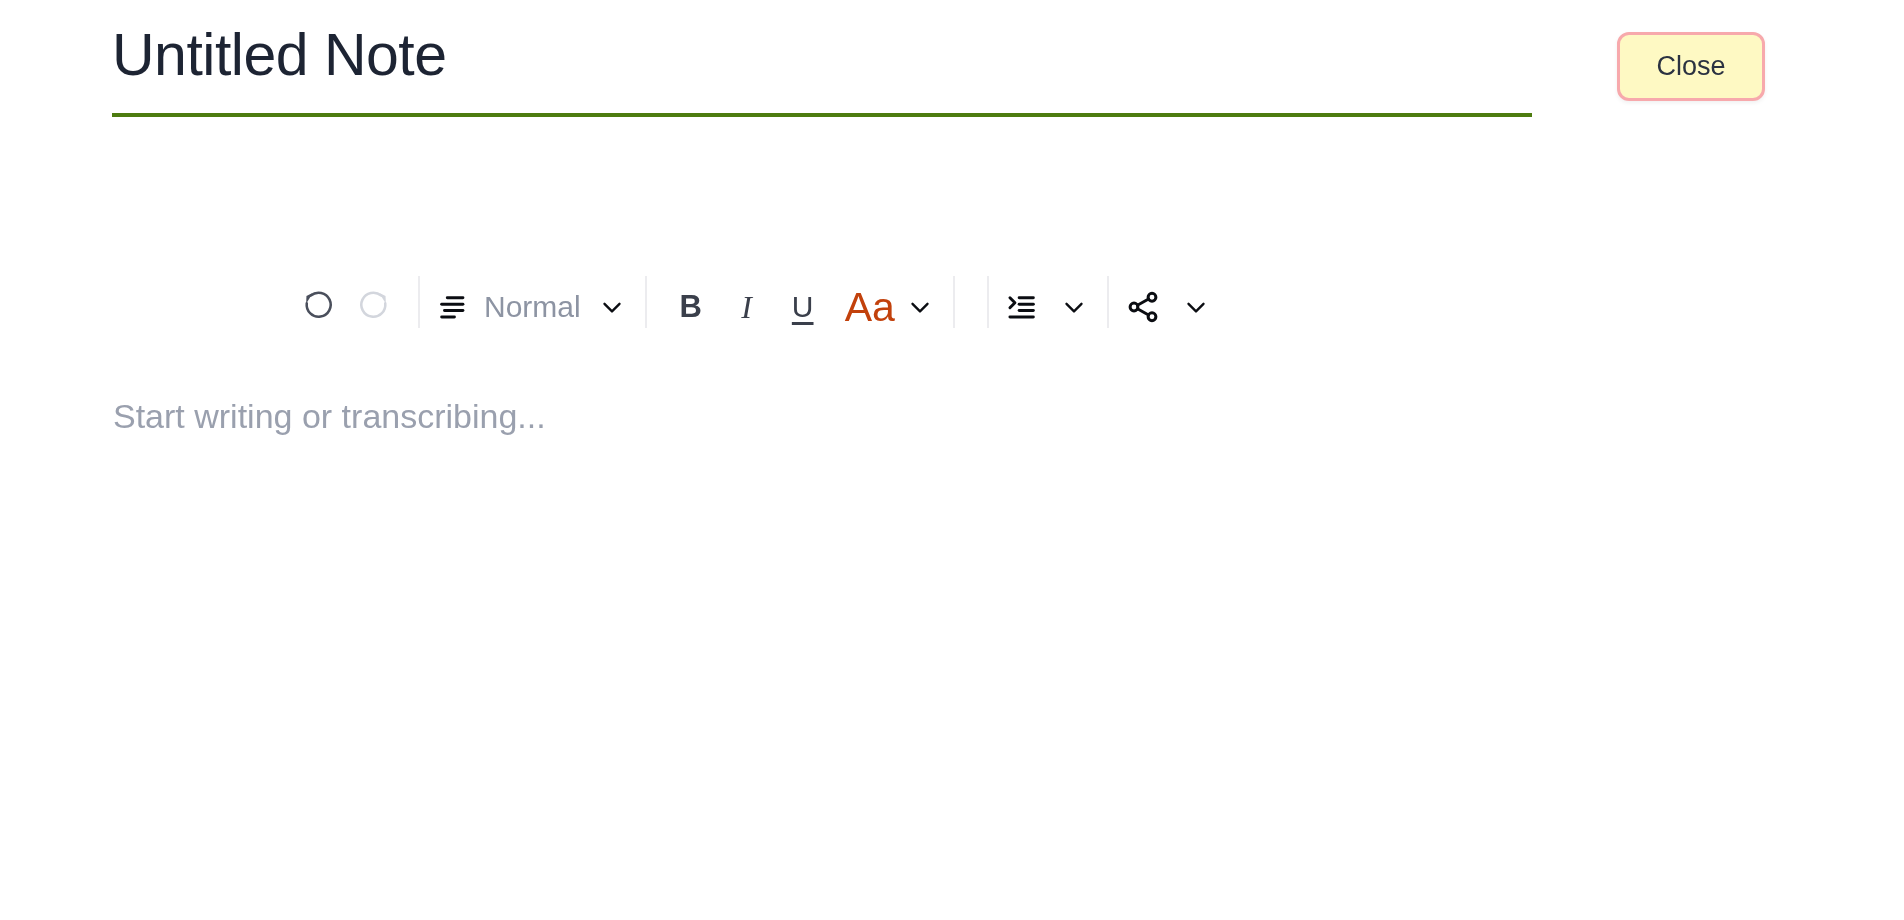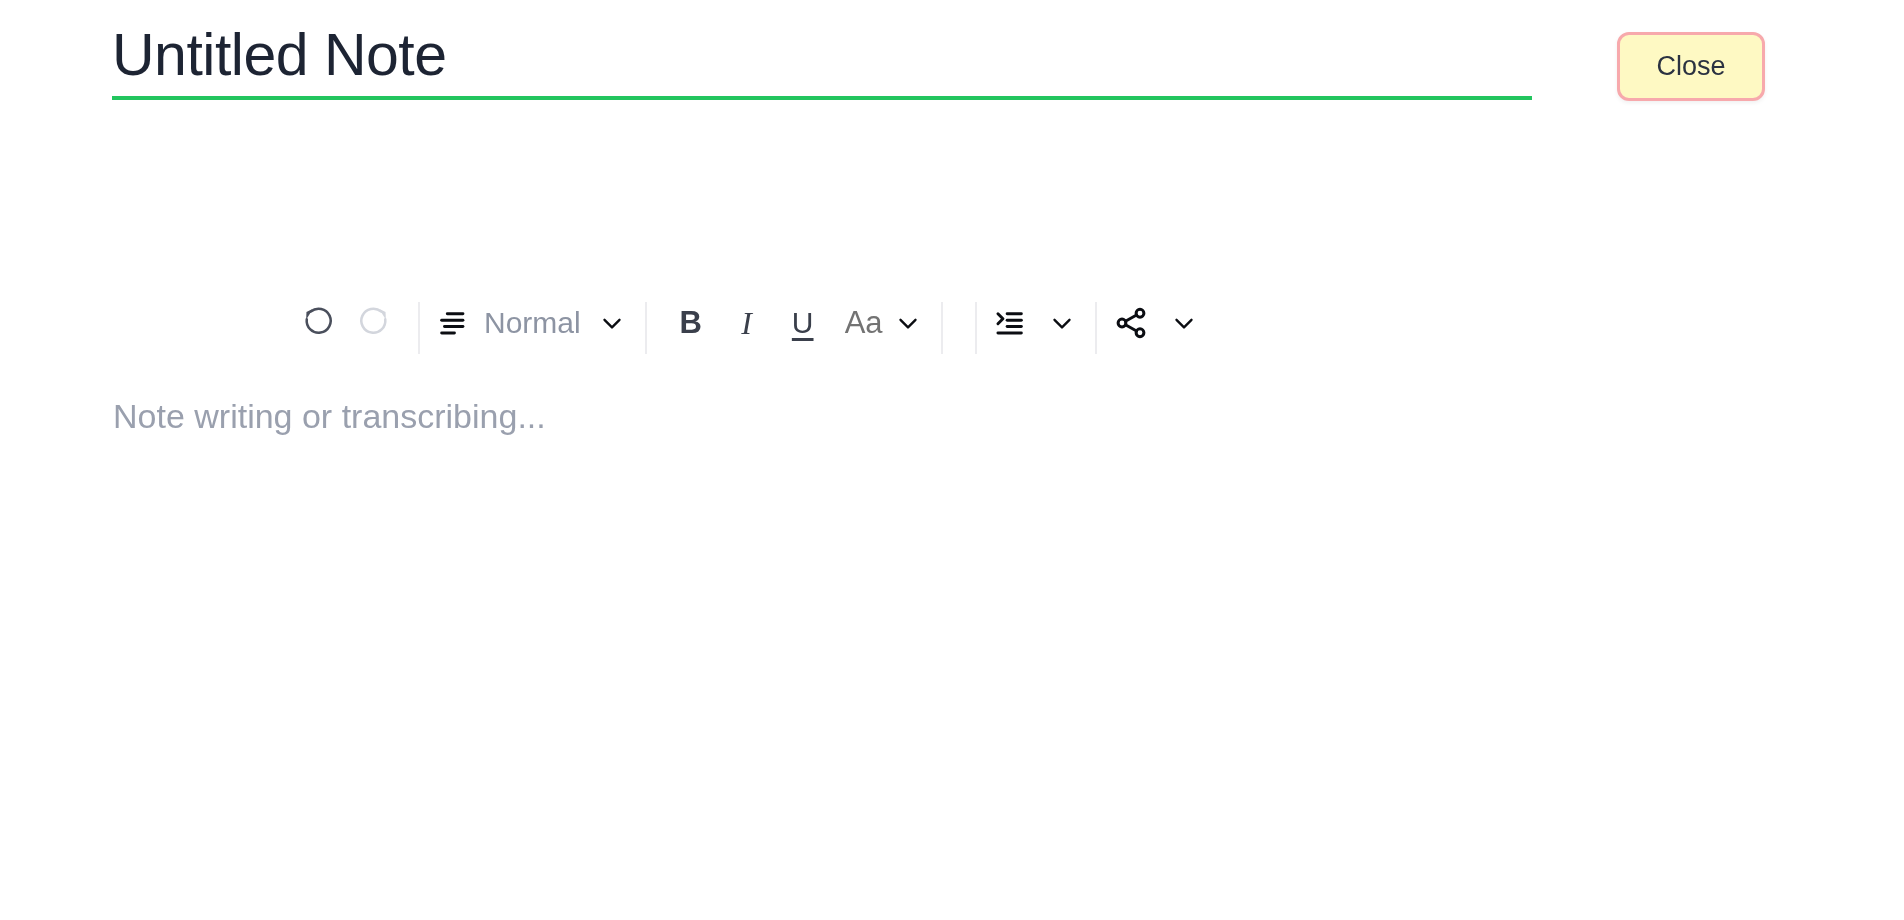--- a/index.html
+++ b/index.html
@@ -22,22 +22,22 @@
     left: 0;
     width: 1904px;
     height: 130px;
   }
 
   .title-wrap {
     position: absolute;
     left: 112px;
     top: 18px;
     width: 1420px;
-    border-bottom: 4px solid #22c55e;
-    padding-bottom: 4px;
+    border-bottom: 4px solid #4d7c0f;
+    padding-bottom: 21px;
   }
 
   .note-title {
     font-family: "Liberation Sans", sans-serif;
     font-size: 59px;
     font-weight: 300;
     letter-spacing: -0.5px;
     color: #1d2433;
     line-height: 74px;
     white-space: nowrap;
@@ -63,24 +63,24 @@
     display: flex;
     align-items: center;
     justify-content: center;
     box-shadow: 0 2px 4px rgba(0,0,0,0.06);
   }
 
   
   .toolbar {
     position: absolute;
     left: 290px;
-    top: 292px;
+    top: 276px;
     height: 62px;
     display: flex;
-    align-items: flex-end;
+    align-items: flex-start;
   }
 
   .tb-group {
     display: flex;
     align-items: center;
     height: 62px;
   }
 
   .tb-btn {
     background: none;
@@ -120,23 +120,23 @@
     font-family: "Liberation Sans", sans-serif;
     font-size: 30px;
     font-weight: 400;
     color: #8d94a3;
     margin: 0 14px 0 14px;
     white-space: nowrap;
   }
 
   .tb-aa {
     font-family: "Liberation Sans", sans-serif;
-    font-size: 31px;
-    font-weight: 400;
-    color: #737373;
+    font-size: 41px;
+    font-weight: 400;
+    color: #c2410c;
     margin-right: 8px;
   }
 
   .tb-bold {
     font-family: "Liberation Sans", sans-serif;
     font-size: 31px;
     font-weight: 700;
     color: #3a3f4b;
   }
 
@@ -304,14 +304,14 @@
         <svg width="30" height="30" viewBox="0 0 24 24" fill="none" stroke="#0b0d12" stroke-width="1.9" stroke-linecap="round" stroke-linejoin="round">
           <polyline points="6 9.5 12 15.5 18 9.5"></polyline>
         </svg>
       </span>
     </button>
   </div>
 
 </div>
 
 <div class="editor-area">
-  <div class="editor-placeholder">Note writing or transcribing...</div>
+  <div class="editor-placeholder">Start writing or transcribing...</div>
 </div>
 
 </body></html>

